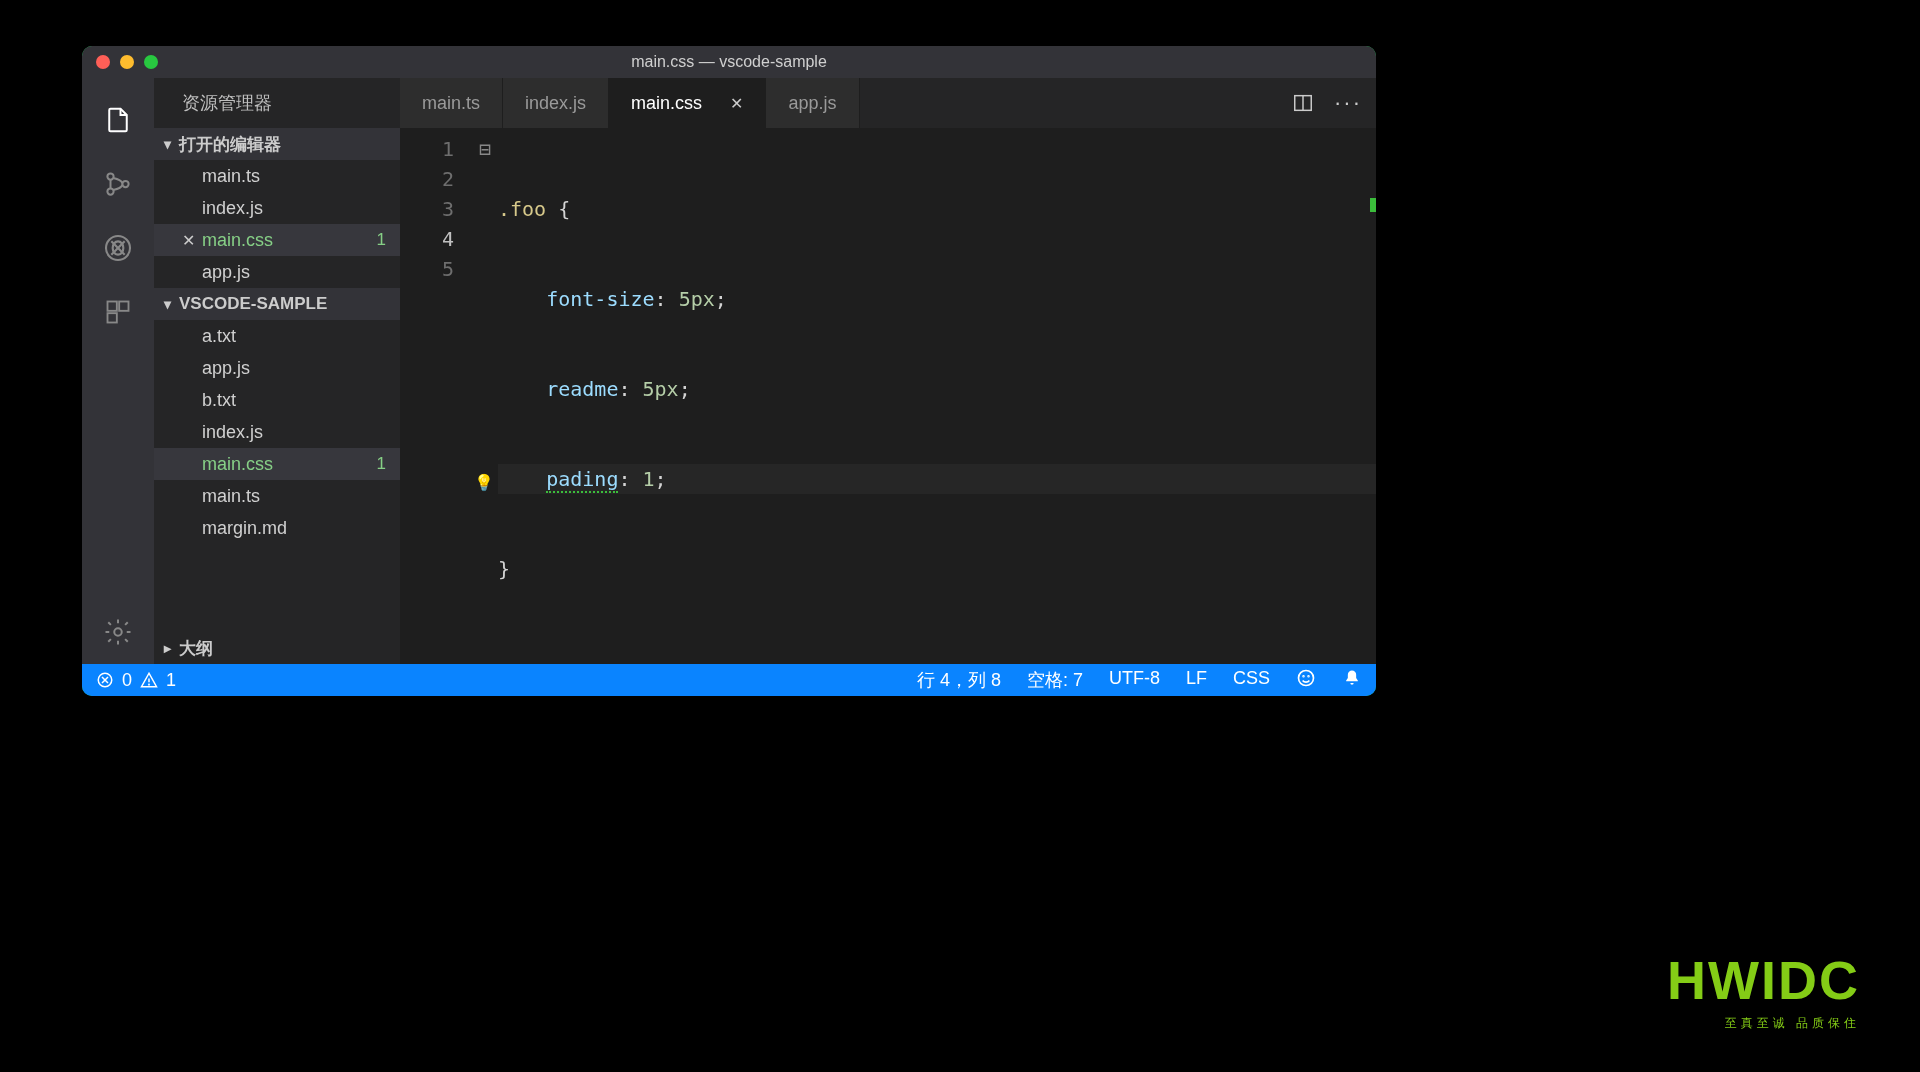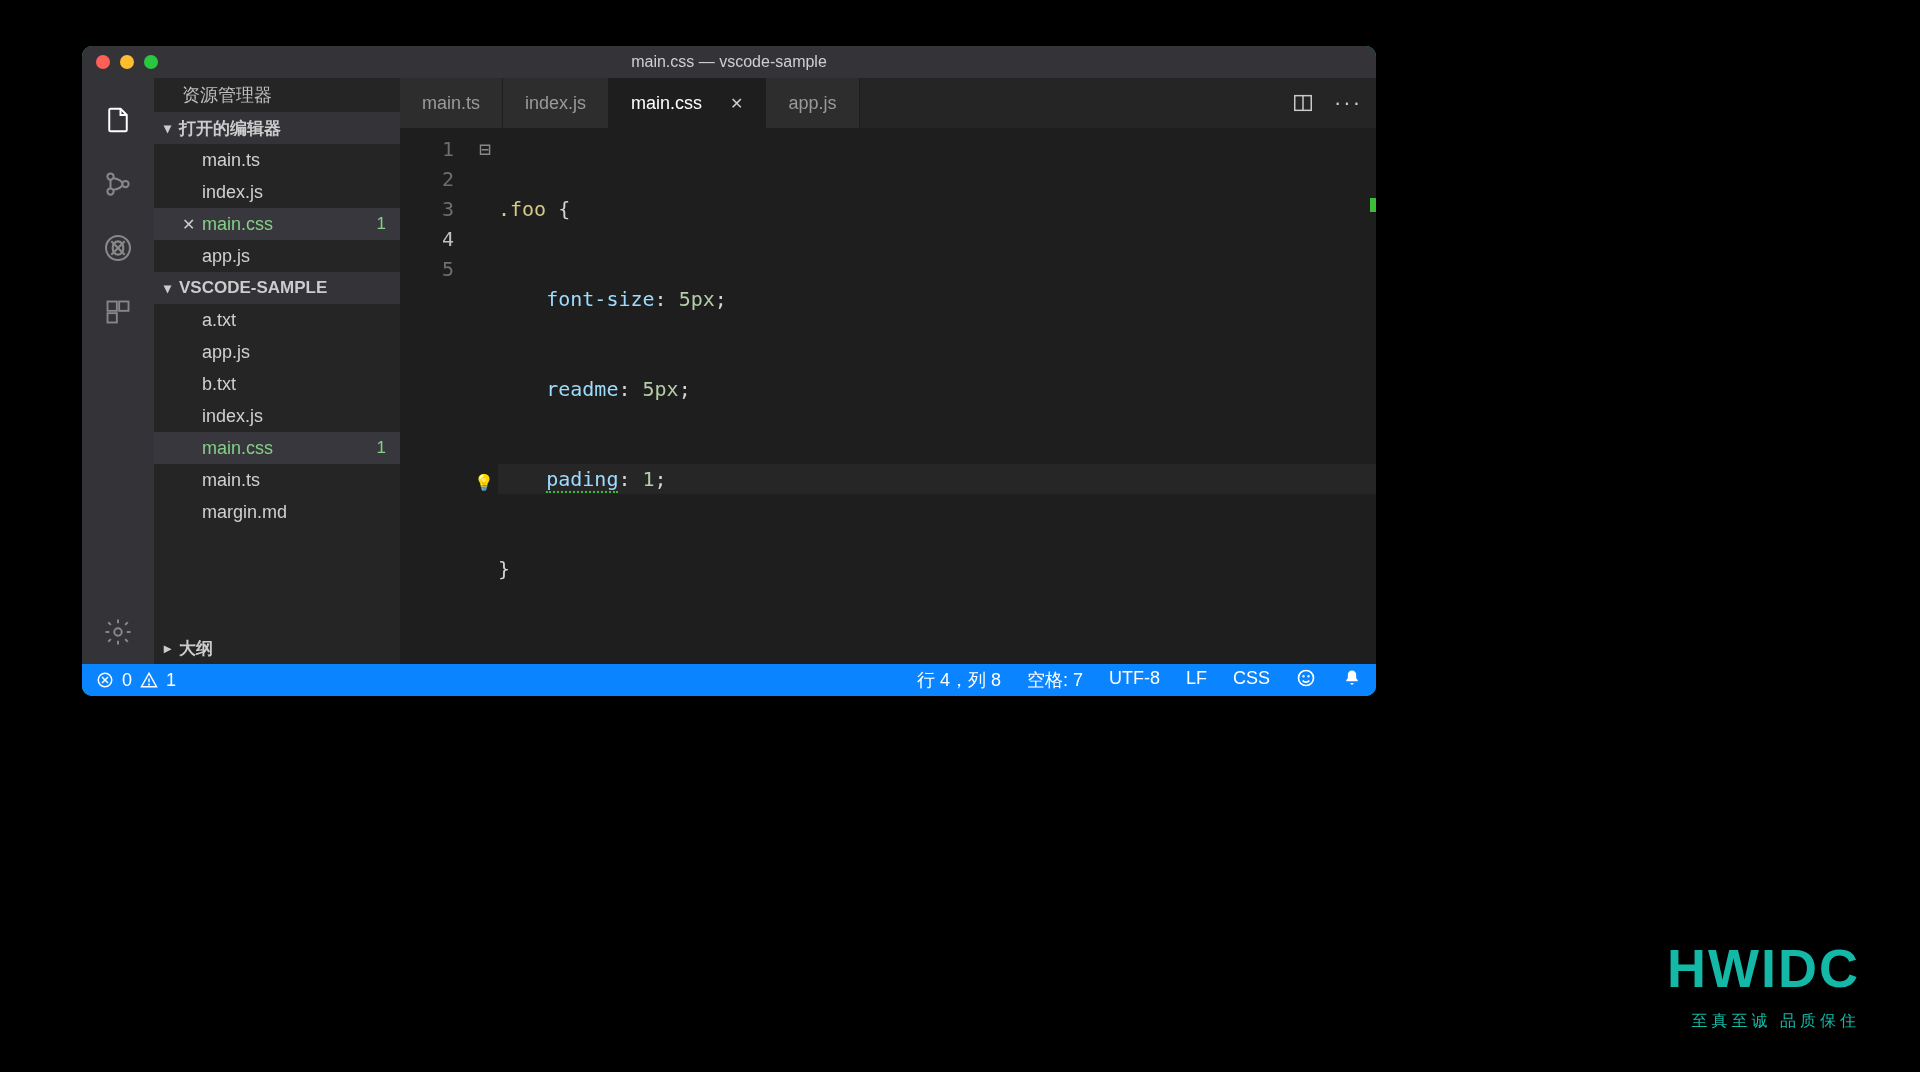--- a/index.html
+++ b/index.html
@@ -10,24 +10,24 @@
   font-family: -apple-system, "Helvetica Neue", Arial, sans-serif;
   color: #ccc;
   overflow: hidden;
   position: relative;
 }
 .watermark {
   position: absolute;
   right: 60px;
   bottom: 40px;
   text-align: right;
-  color: #14b8a6;
+  color: #84cc16;
 }
 .watermark .big { font-size: 54px; font-weight: 700; letter-spacing: 2px; }
-.watermark .small { font-size: 16px; letter-spacing: 4px; margin-top: 12px; }
+.watermark .small { font-size: 12px; letter-spacing: 4px; margin-top: 4px; }
 
 .vscode-window {
   position: absolute;
   left: 82px;
   top: 46px;
   width: 1294px;
   height: 650px;
   background: #22c55e;
   border-radius: 10px;
   overflow: hidden;
@@ -80,21 +80,21 @@
 .activitybar .spacer { flex: 1; }
 
 .sidebar {
   width: 246px;
   background: #252526;
   display: flex;
   flex-direction: column;
   font-size: 18px;
 }
 .sidebar-title {
-  height: 34px;
+  height: 50px;
   display: flex;
   align-items: center;
   padding-left: 28px;
   font-size: 18px;
   color: #bfbfbf;
 }
 .section-header {
   height: 32px;
   display: flex;
   align-items: center;

